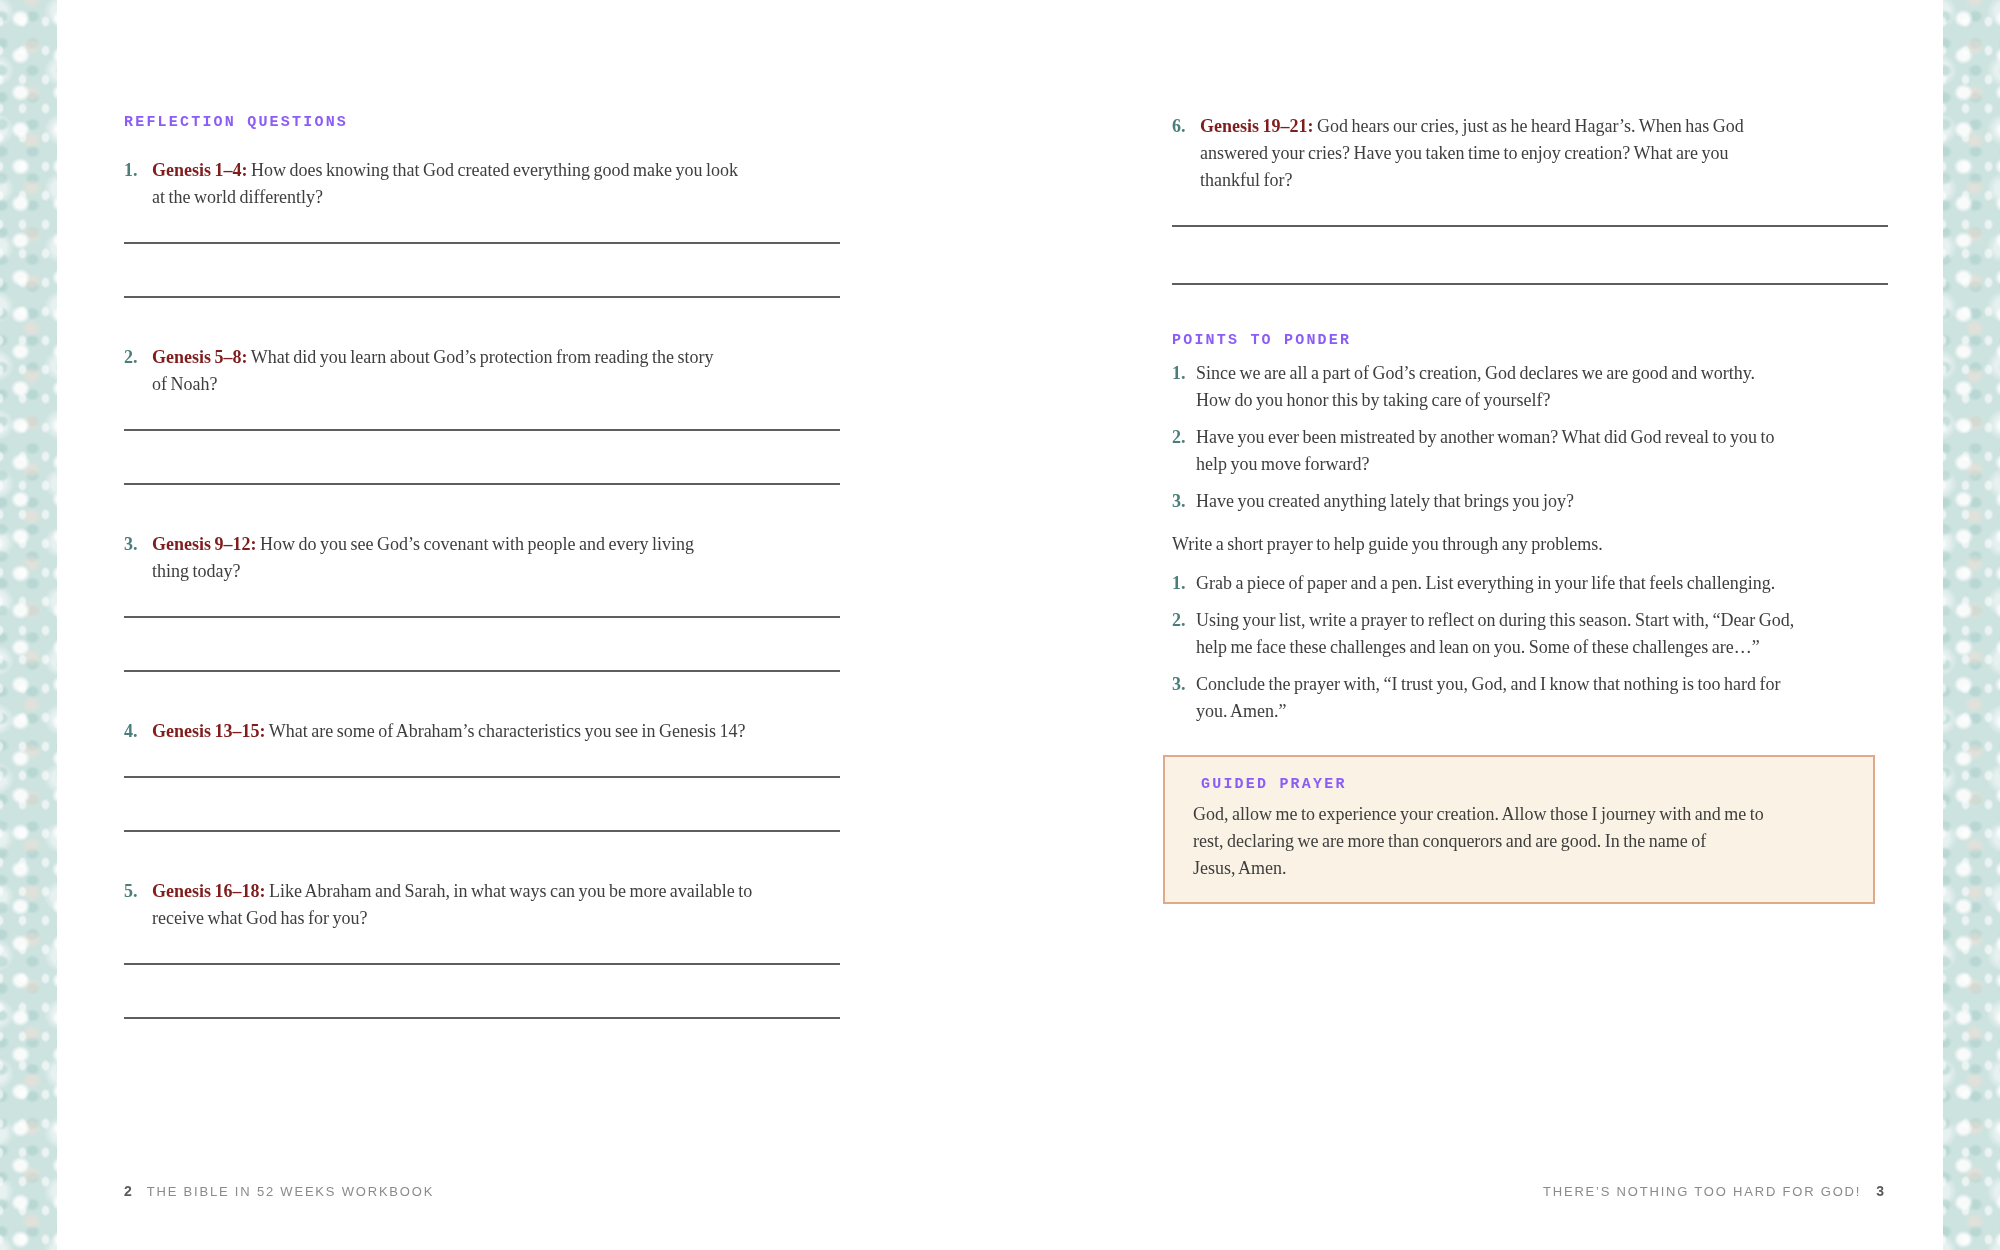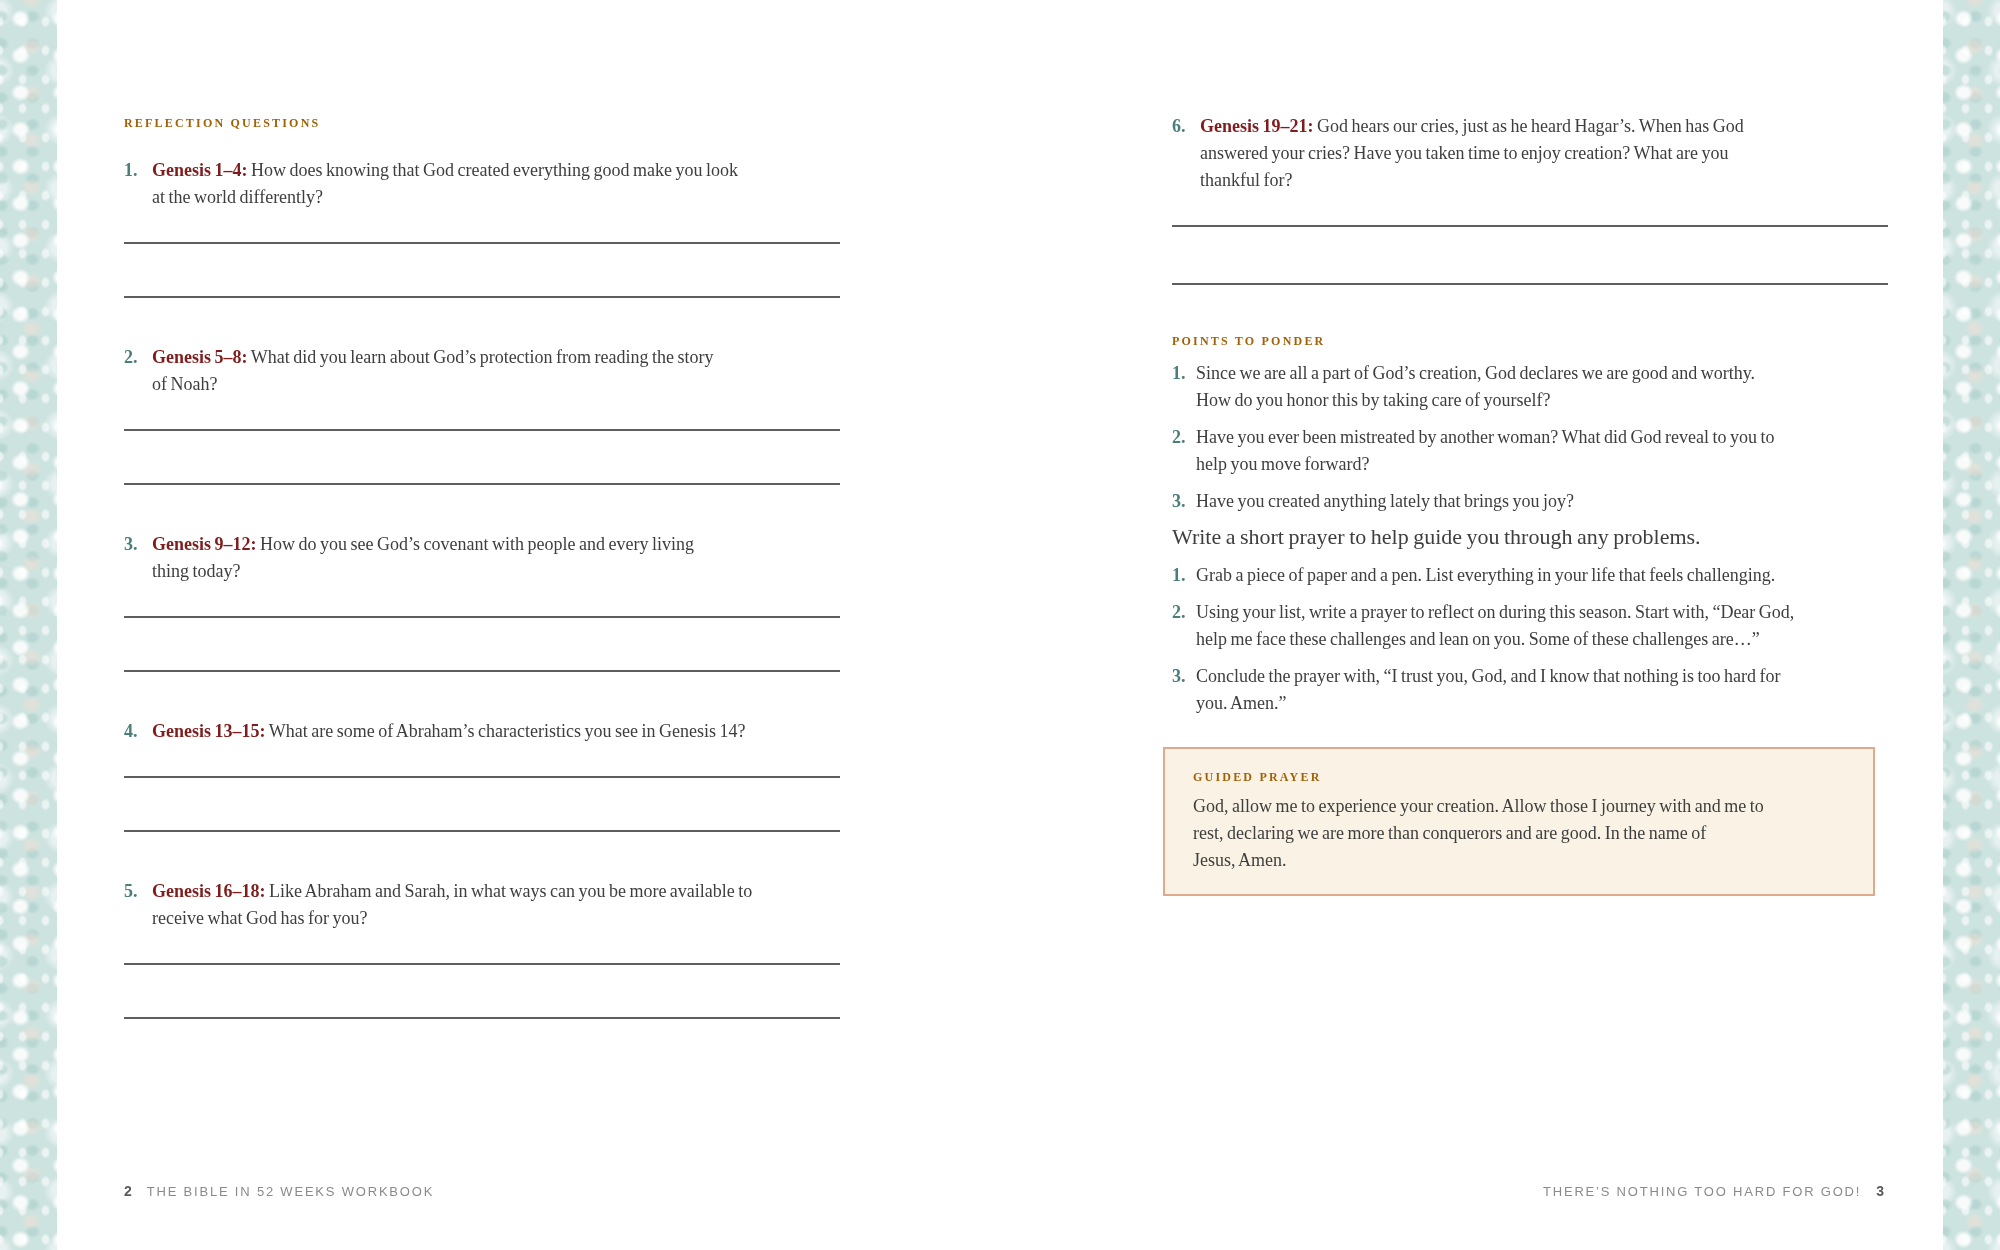--- a/index.html
+++ b/index.html
@@ -25,25 +25,25 @@
     background-position:0 0, 11px 7px, 5px 23px, 17px 3px, 29px 41px;
   }
   .edge-left{left:0;}
   .edge-right{right:0;}
 
   .col{position:absolute;top:113px;}
   .col-left{left:124px;width:716px;}
   .col-right{left:1172px;width:716px;}
 
   .section-heading{
-    font-family:Liberation Serif, serif;
+    font-family:Liberation Mono, monospace;
     font-weight:700;
-    font-size:12px;
+    font-size:15px;
     letter-spacing:2.2px;
-    color:#a16207;
+    color:#8b5cf6;
     line-height:20px;
     text-transform:uppercase;
   }
   .sh-left{margin:0 0 24px 0;}
 
   .question{
     display:flex;
     font-size:18px;
     line-height:27px;
   }
@@ -70,33 +70,33 @@
   .li-num{
     width:24px;flex:0 0 24px;
     font-weight:700;color:#4a7e7a;
   }
   .li-text{flex:1;white-space:pre-line;word-spacing:-1px;color:#3e3e3e;}
   .mt-item{margin-top:10px;}
 
   .sh-ponder{margin:46px 0 9px 0;}
   .sh-activity{margin:26px 0 6px 0;}
   .activity-intro{
-    font-size:22px;line-height:27px;color:#3e3e3e;word-spacing:-1px;
-    margin:8px 0 12px 0;
+    font-size:18px;line-height:27px;color:#3e3e3e;word-spacing:-1px;
+    margin:16px 0 12px 0;
   }
 
   .prayer-box{
     margin-top:30px;
     margin-left:-9px;
     width:662px;
     background:#faf3e5;
     border:2px solid #dfaa8c;
     padding:18px 18px 20px 28px;
   }
-  .sh-prayer{margin:0 0 6px 0;}
+  .sh-prayer{margin:0 0 6px 8px;}
   .prayer-text{
     font-size:18px;line-height:27px;color:#3e3e3e;
     white-space:pre-line;word-spacing:-1px;
   }
 
   
   .footer{
     position:absolute;top:1183px;
     font-family:"Liberation Sans", sans-serif;
     font-size:13px;

